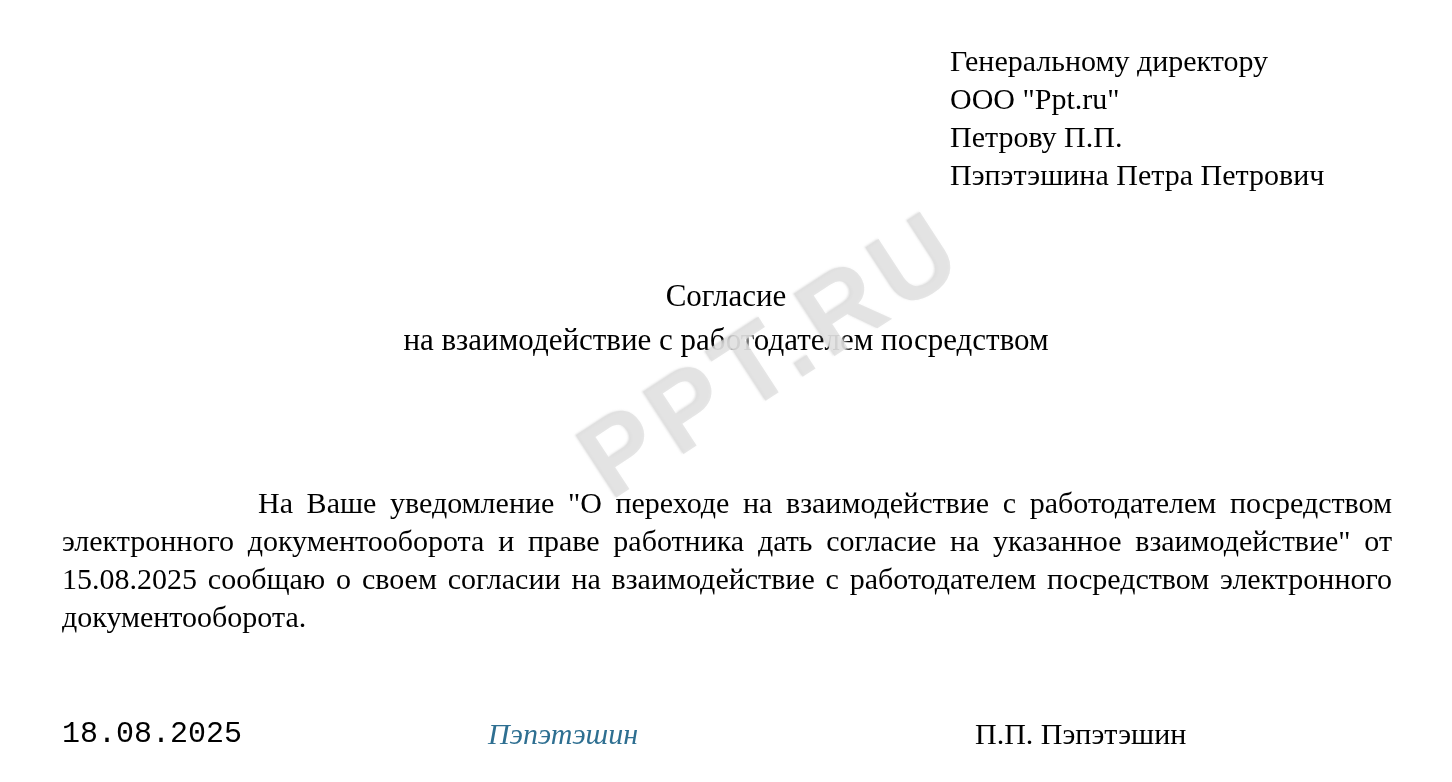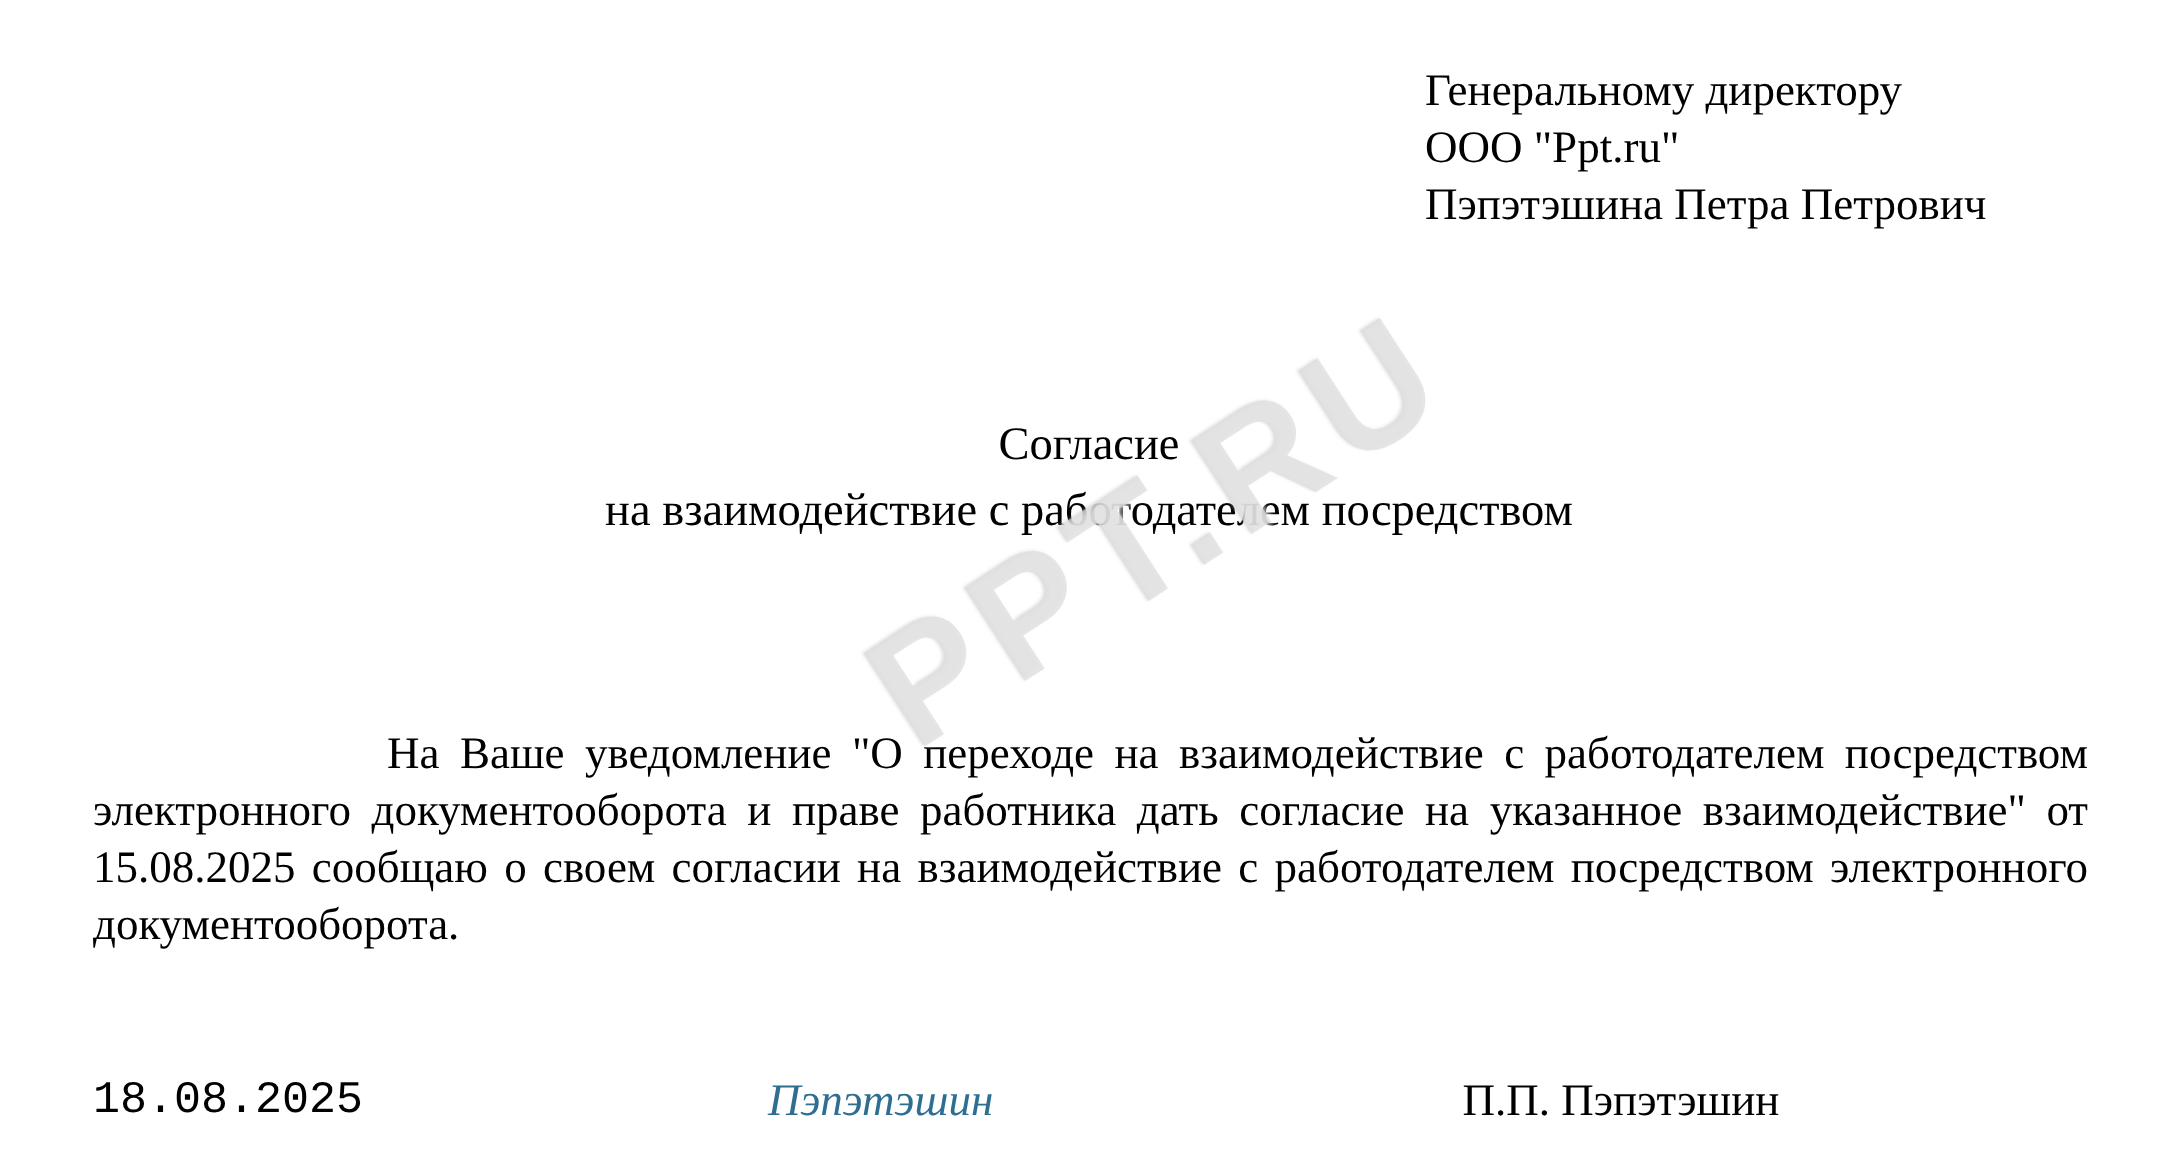--- a/index.html
+++ b/index.html
@@ -72,41 +72,42 @@
   }
   .sig-date {
     position: absolute;
     left: 62px;
     top: 0;
     white-space: nowrap;
     font-family: Liberation Mono, monospace;
   }
   .sig-handwritten {
     position: absolute;
-    left: 512px;
+    left: 488px;
     top: 0;
     font-style: italic;
     white-space: nowrap;
   }
   .sig-name {
     position: absolute;
     left: 975px;
     top: 0;
     white-space: nowrap;
     text-align: center;
   }
 </style>
 </head>
 <body>
 
 <div class="page">
 
   <div class="recipient-block">
     <div>Генеральному директору</div>
     <div>ООО "Ppt.ru"</div>
+    <div>Петрову П.П.</div>
     <div>Пэпэтэшина Петра Петрович</div>
   </div>
 
   <div class="watermark">PPT.RU</div>
 
   <div class="doc-title">
     <div>Согласие</div>
     <div>на взаимодействие с работодателем посредством</div>
   </div>
 

